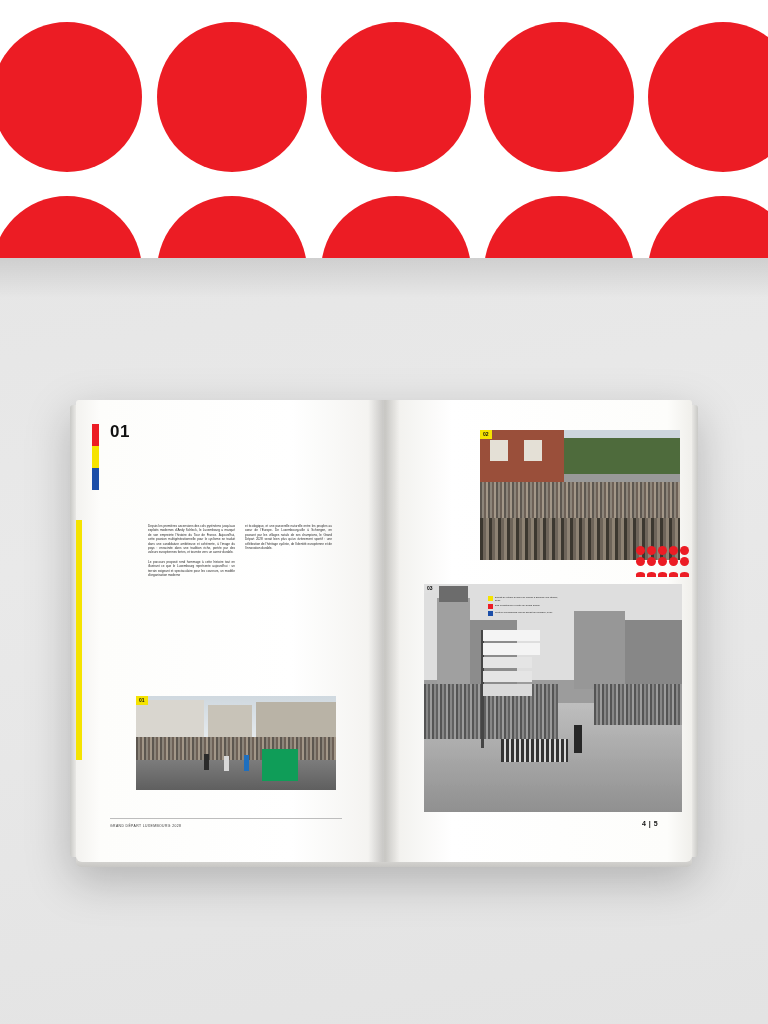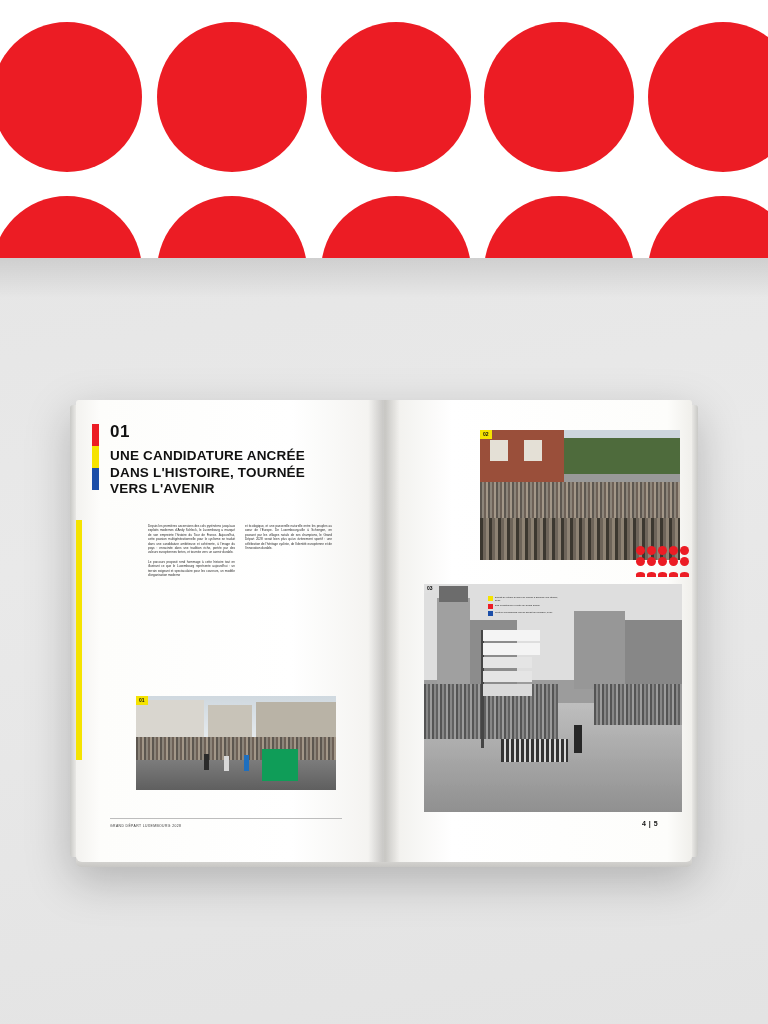--- a/index.html
+++ b/index.html
@@ -290,21 +290,20 @@
 
     <div class="page left">
 
       <div class="left-sidebar-yellow"></div>
 
       <div class="lp-bar red"></div>
       <div class="lp-bar yellow"></div>
       <div class="lp-bar blue"></div>
 
       <div class="chapter-num">01</div>
-      <div class="chapter-title">UNE CANDIDATURE ANCRÉE DANS L'HISTOIRE, TOURNÉE VERS L'AVENIR</div>
 
       <div class="cols">
         <div class="col">
           <p>Depuis les premières ascensions des cols pyrénéens jusqu'aux exploits modernes d'Andy Schleck, le Luxembourg a marqué de son empreinte l'histoire du Tour de France. Aujourd'hui, cette passion multigénérationnelle pour le cyclisme se traduit dans une candidature ambitieuse et cohérente, à l'image du pays : enracinée dans une tradition riche, portée par des valeurs européennes fortes, et tournée vers un avenir durable.</p>
           <p>Le parcours proposé rend hommage à cette histoire tout en illustrant ce que le Luxembourg représente aujourd'hui : un terrain exigeant et spectaculaire pour les coureurs, un modèle d'organisation moderne</p>
         </div>
         <div class="col">
           <p>et écologique, et une passerelle naturelle entre les peuples au cœur de l'Europe. De Luxembourg-ville à Schengen, en passant par les villages natals de ses champions, le Grand Départ 2028 serait bien plus qu'un événement sportif : une célébration de l'héritage cycliste, de l'identité européenne et de l'innovation durable.</p>
         </div>
       </div>

